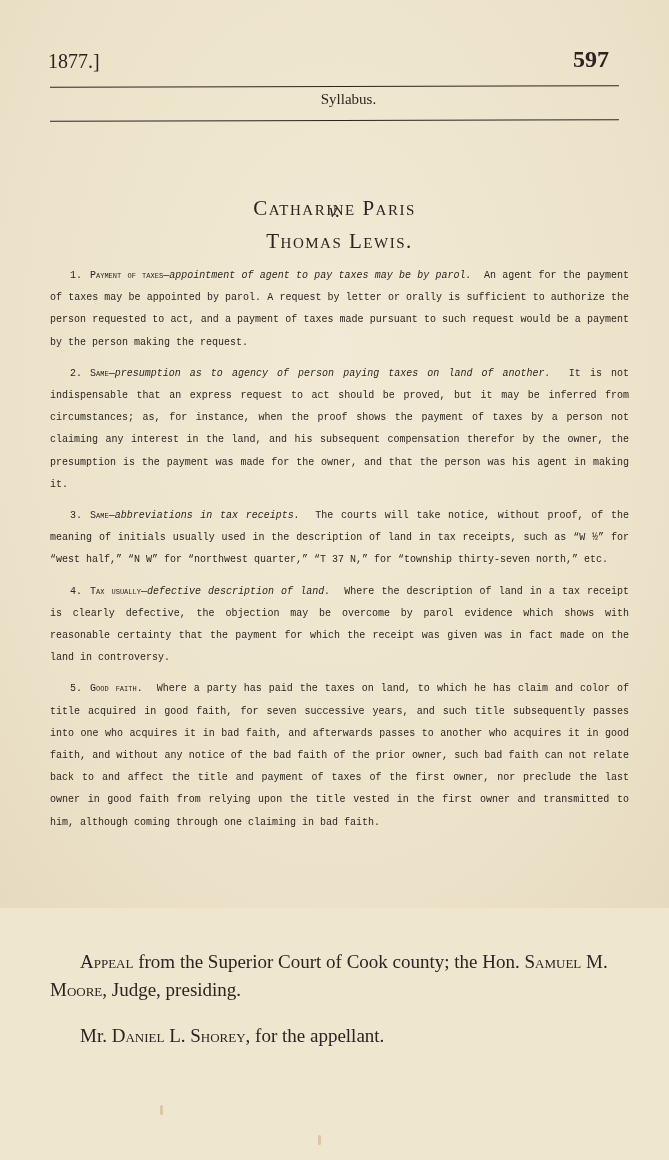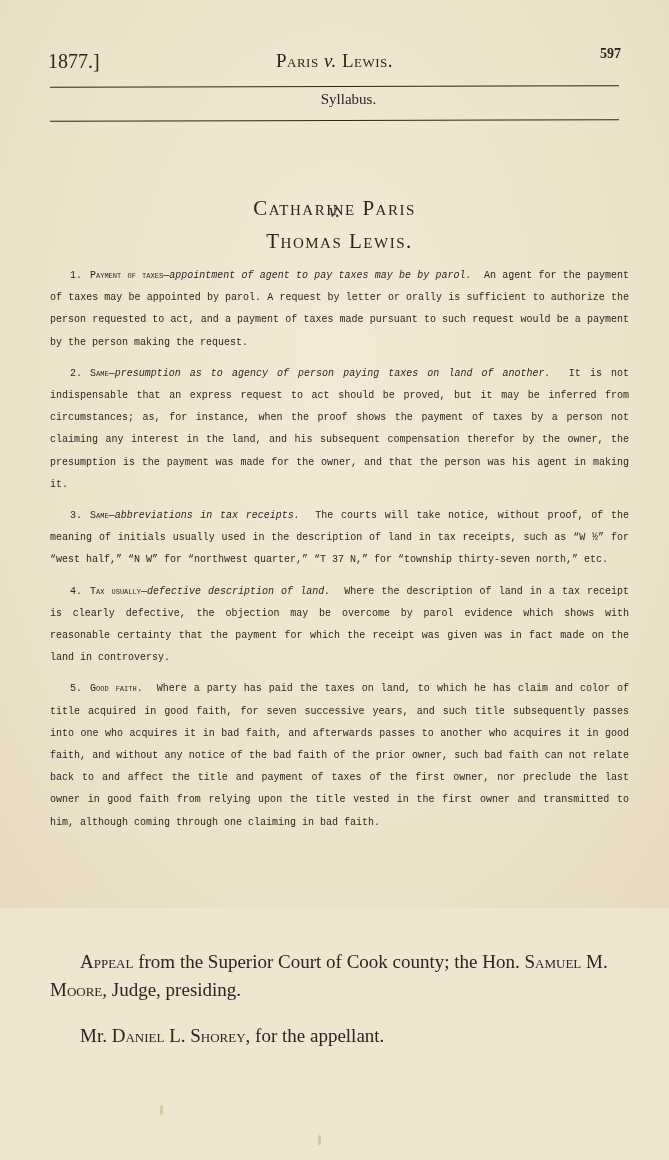--- a/index.html
+++ b/index.html
@@ -13,21 +13,21 @@
   .page {
     position: absolute; left: 0; top: 0; width: 669px; height: 908px;
     background: radial-gradient(ellipse at 50% 40%, #f2ead6 0%, #ece2c9 70%, #e6dbc0 100%);
   }
   .running-head {
     position: absolute; left: 48px; right: 48px; top: 46px; height: 30px;
     font-family: "Liberation Serif", serif;
   }
   .rh-year { position: absolute; left: 0; top: 4px; font-size: 20px; }
   .rh-title { position: absolute; left: 0; right: 0; top: 4px; text-align: center; font-size: 19px; letter-spacing: 0.5px; }
-  .rh-page { position: absolute; right: 0; top: 0; font-size: 14px; font-weight: bold; }
+  .rh-page { position: absolute; right: 12px; top: 0; font-size: 24px; font-weight: bold; }
   .sc { font-variant: small-caps; }
   .rule { position: absolute; left: 50px; right: 50px; height: 0; border-top: 1.6px solid #2a2520; }
   .rule1 { top: 86px; transform: rotate(-0.15deg); }
   .rule2 { top: 120px; transform: rotate(-0.15deg); }
   .syllabus { position: absolute; left: 0; right: 0; top: 91px; text-align: center; font-family: "Liberation Serif", serif; font-size: 15px; padding-left: 28px; }
 
   .caption { position: absolute; left: 0; right: 0; text-align: center; font-family: "Liberation Serif", serif; }
   .cap1 { top: 164px; font-size: 21px; letter-spacing: 1.5px; font-variant: small-caps; margin-top: 32px; }
   .cap2 { top: 201px; font-size: 18px; font-style: italic; }
   .cap3 { top: 229px; font-size: 21px; letter-spacing: 1.5px; font-variant: small-caps; margin-left: 10px; }
@@ -43,25 +43,20 @@
   .proc .sc { font-variant: small-caps; }
   .stain { position: absolute; width: 3px; height: 10px; background: #c9a77a; opacity: .5; border-radius: 2px; }
 </style>
 </head>
 <body>
 
 <div class="page">
 
   <div class="running-head">
     <span class="rh-year">1877.]</span>
-    <div class="rh-title">
-      <span class="sc">Paris</span>
-      <i>v.</i>
-      <span class="sc">Lewis.</span>
-    </div>
     <span class="rh-page">597</span>
   </div>
 
   <div class="rule rule1"></div>
   <div class="syllabus">Syllabus.</div>
   <div class="rule rule2"></div>
 
   <div class="caption cap1">Catharine Paris</div>
   <div class="caption cap2">v.</div>
   <div class="caption cap3">Thomas Lewis.</div>

